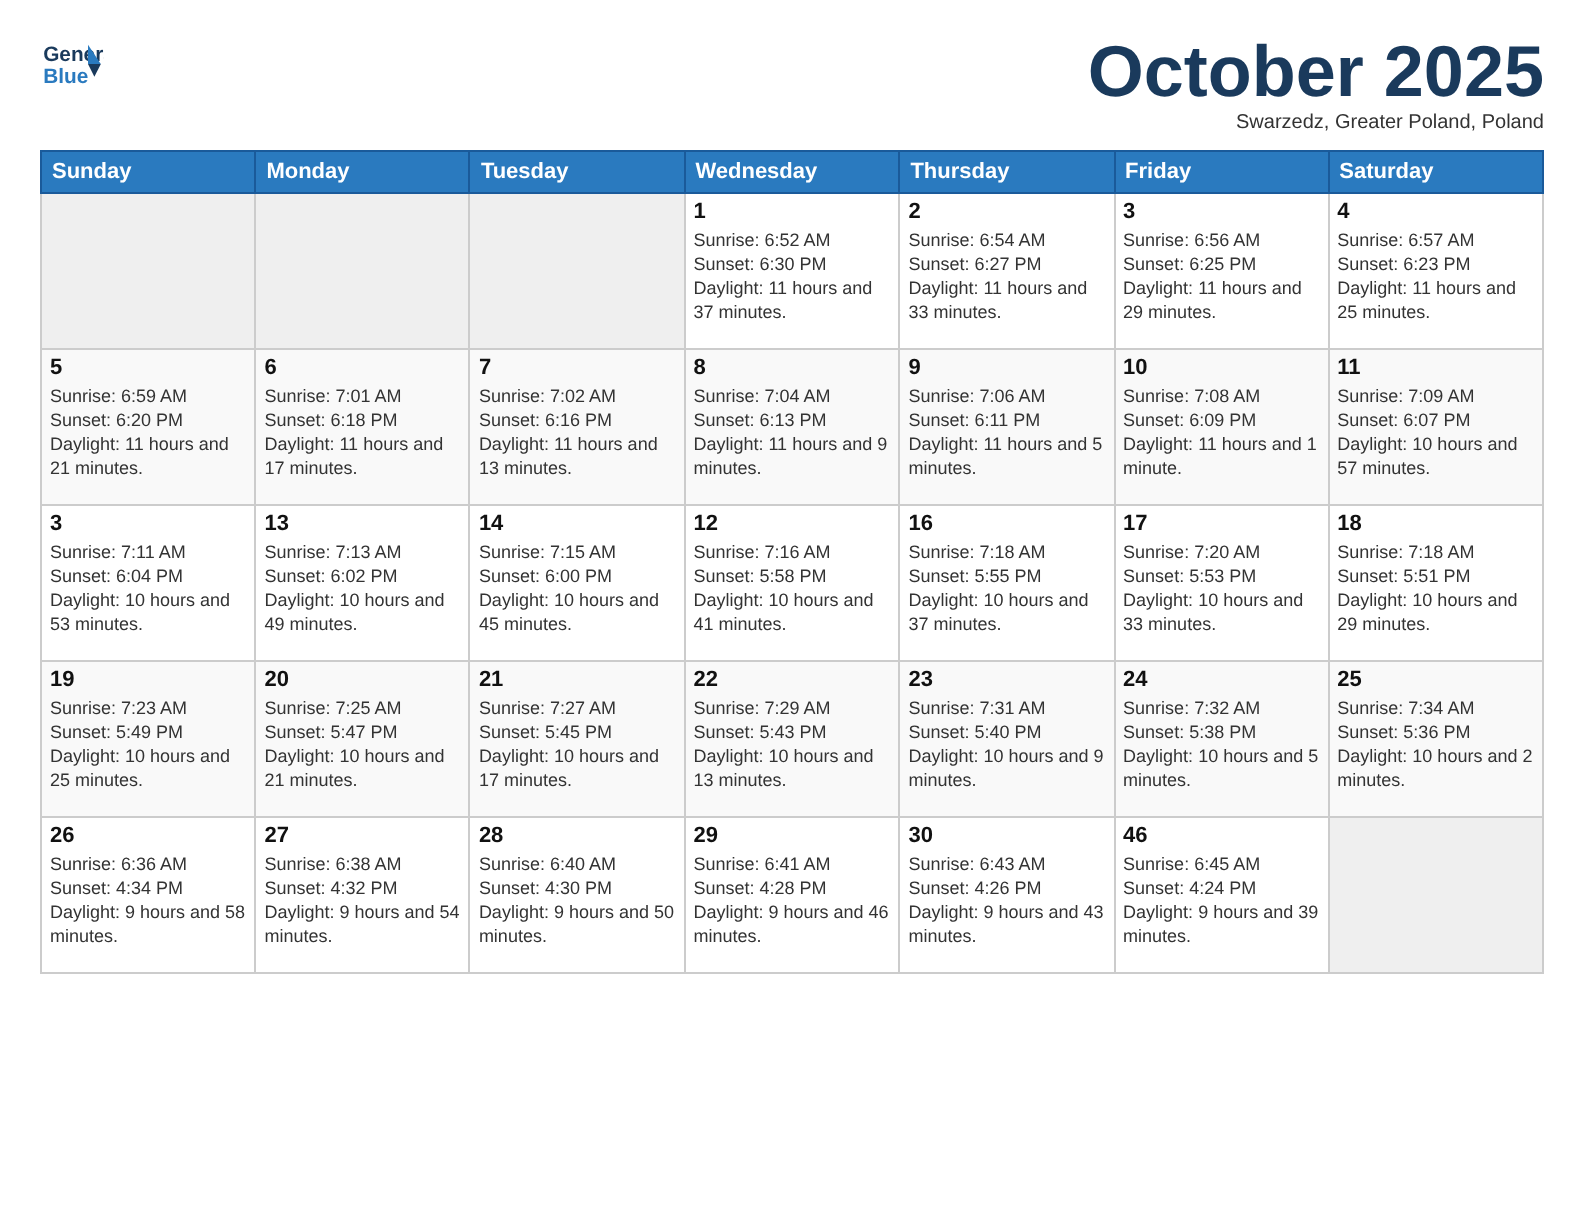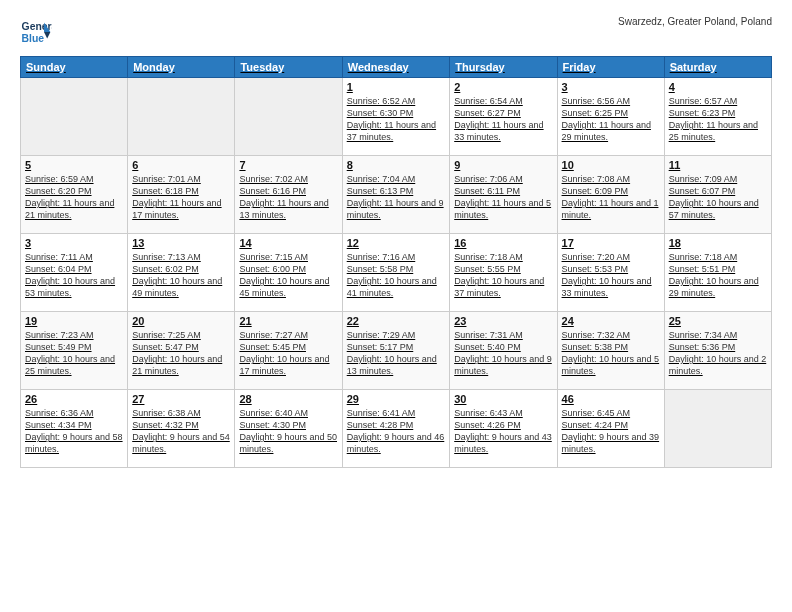--- a/index.html
+++ b/index.html
@@ -39,21 +39,20 @@
       line-height: 1.1;
     }
     .subtitle {
       font-size: 10px;
       color: #333;
     }
     .calendar {
       width: 100%;
       border-collapse: collapse;
       font-size: 9.5px;
-      text-decoration: underline;
     }
     .calendar th {
       background: #2a7abf;
       color: #fff;
       text-align: left;
       padding: 4px 5px;
       font-size: 11px;
       border: 1px solid #1a5a9a;
     }
     .calendar td {
@@ -89,20 +88,21 @@
   <div class="header">
     <div class="logo">
       <svg class="logo-icon" viewBox="0 0 40 40">
         <text x="2" y="18" font-size="13" font-weight="bold" fill="#1a3a5c">General</text>
         <text x="2" y="32" font-size="13" font-weight="bold" fill="#2a7abf">Blue</text>
         <polygon points="30,8 38,20 30,20" fill="#2a7abf"></polygon>
         <polygon points="30,20 38,20 34,28" fill="#1a3a5c"></polygon>
       </svg>
     </div>
     <div class="title-block">
+      <div class="month-title">October 2025</div>
       <div class="subtitle">Swarzedz, Greater Poland, Poland</div>
     </div>
   </div>
 
   <table class="calendar">
     <thead>
       <tr>
         <th>Sunday</th>
         <th>Monday</th>
         <th>Tuesday</th>
@@ -266,21 +266,21 @@
           <td>
             <div class="day-num">21</div>
             <div class="day-info">Sunrise: 7:27 AM
 Sunset: 5:45 PM
 Daylight: 10 hours
 and 17 minutes.</div>
           </td>
           <td>
             <div class="day-num">22</div>
             <div class="day-info">Sunrise: 7:29 AM
-Sunset: 5:17 PM
+Sunset: 5:43 PM
 Daylight: 10 hours
 and 13 minutes.</div>
           </td>
           <td>
             <div class="day-num">23</div>
             <div class="day-info">Sunrise: 7:31 AM
 Sunset: 5:40 PM
 Daylight: 10 hours
 and 9 minutes.</div>
           </td>

